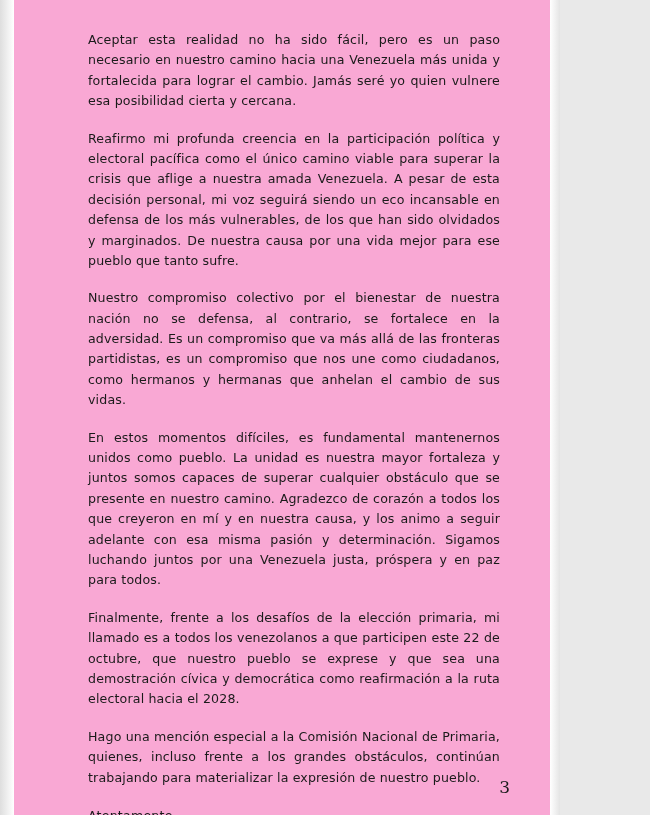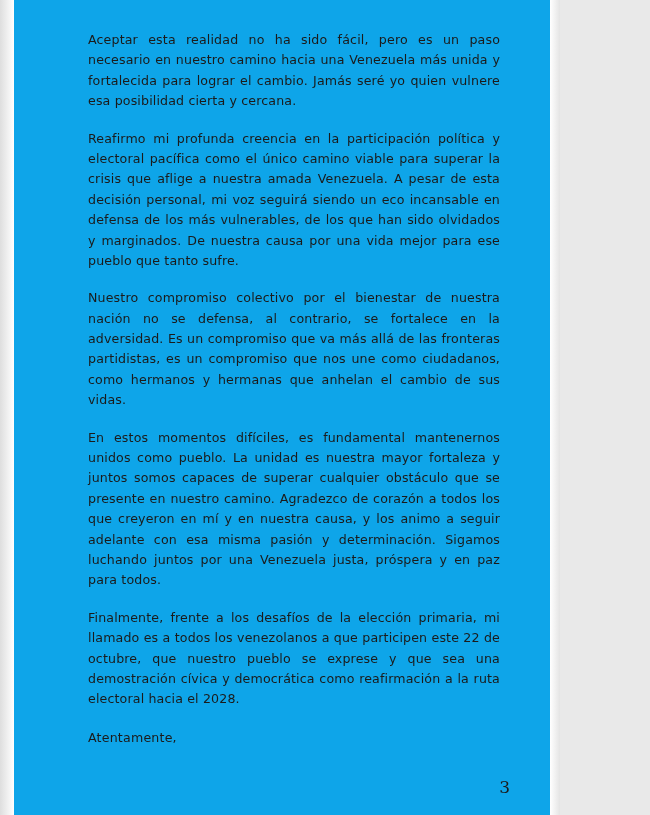--- a/index.html
+++ b/index.html
@@ -10,21 +10,21 @@
     width: 650px;
     height: 815px;
     background: #e9e9e9;
     font-family: "DejaVu Sans", sans-serif;
     overflow: hidden;
   }
   .page {
     position: relative;
     width: 560px;
     height: 815px;
-    background: #0ea5e9;
+    background: #f9a8d4;
     box-sizing: border-box;
     padding: 30px 60px 10px 88px;
   }
   .letter-body {
     color: #1b1b1b;
     font-size: 12.6px;
     line-height: 1.62;
     text-align: justify;
     letter-spacing: 0.15px;
   }
@@ -79,20 +79,21 @@
 <div class="page">
   <div class="edge-shade-left"></div>
   <div class="edge-shade-right"></div>
 
   <div class="letter-body">
     <p>Aceptar esta realidad no ha sido fácil, pero es un paso necesario en nuestro camino hacia una Venezuela más unida y fortalecida para lograr el cambio. Jamás seré yo quien vulnere esa posibilidad cierta y cercana.</p>
     <p>Reafirmo mi profunda creencia en la participación política y electoral pacífica como el único camino viable para superar la crisis que aflige a nuestra amada Venezuela. A pesar de esta decisión personal, mi voz seguirá siendo un eco incansable en defensa de los más vulnerables, de los que han sido olvidados y marginados. De nuestra causa por una vida mejor para ese pueblo que tanto sufre.</p>
     <p>Nuestro compromiso colectivo por el bienestar de nuestra nación no se defensa, al contrario, se fortalece en la adversidad. Es un compromiso que va más allá de las fronteras partidistas, es un compromiso que nos une como ciudadanos, como hermanos y hermanas que anhelan el cambio de sus vidas.</p>
     <p>En estos momentos difíciles, es fundamental mantenernos unidos como pueblo. La unidad es nuestra mayor fortaleza y juntos somos capaces de superar cualquier obstáculo que se presente en nuestro camino. Agradezco de corazón a todos los que creyeron en mí y en nuestra causa, y los animo a seguir adelante con esa misma pasión y determinación. Sigamos luchando juntos por una Venezuela justa, próspera y en paz para todos.</p>
     <p>Finalmente, frente a los desafíos de la elección primaria, mi llamado es a todos los venezolanos a que participen este 22 de octubre, que nuestro pueblo se exprese y que sea una demostración cívica y democrática como reafirmación a la ruta electoral hacia el 2028.</p>
+    <p>Hago una mención especial a la Comisión Nacional de Primaria, quienes, incluso frente a los grandes obstáculos, continúan trabajando para materializar la expresión de nuestro pueblo.</p>
   </div>
 
   <div class="closing">
     <p class="salutation">Atentamente,</p>
 
   </div>
 
   <div class="page-number">3</div>
 </div>
 

